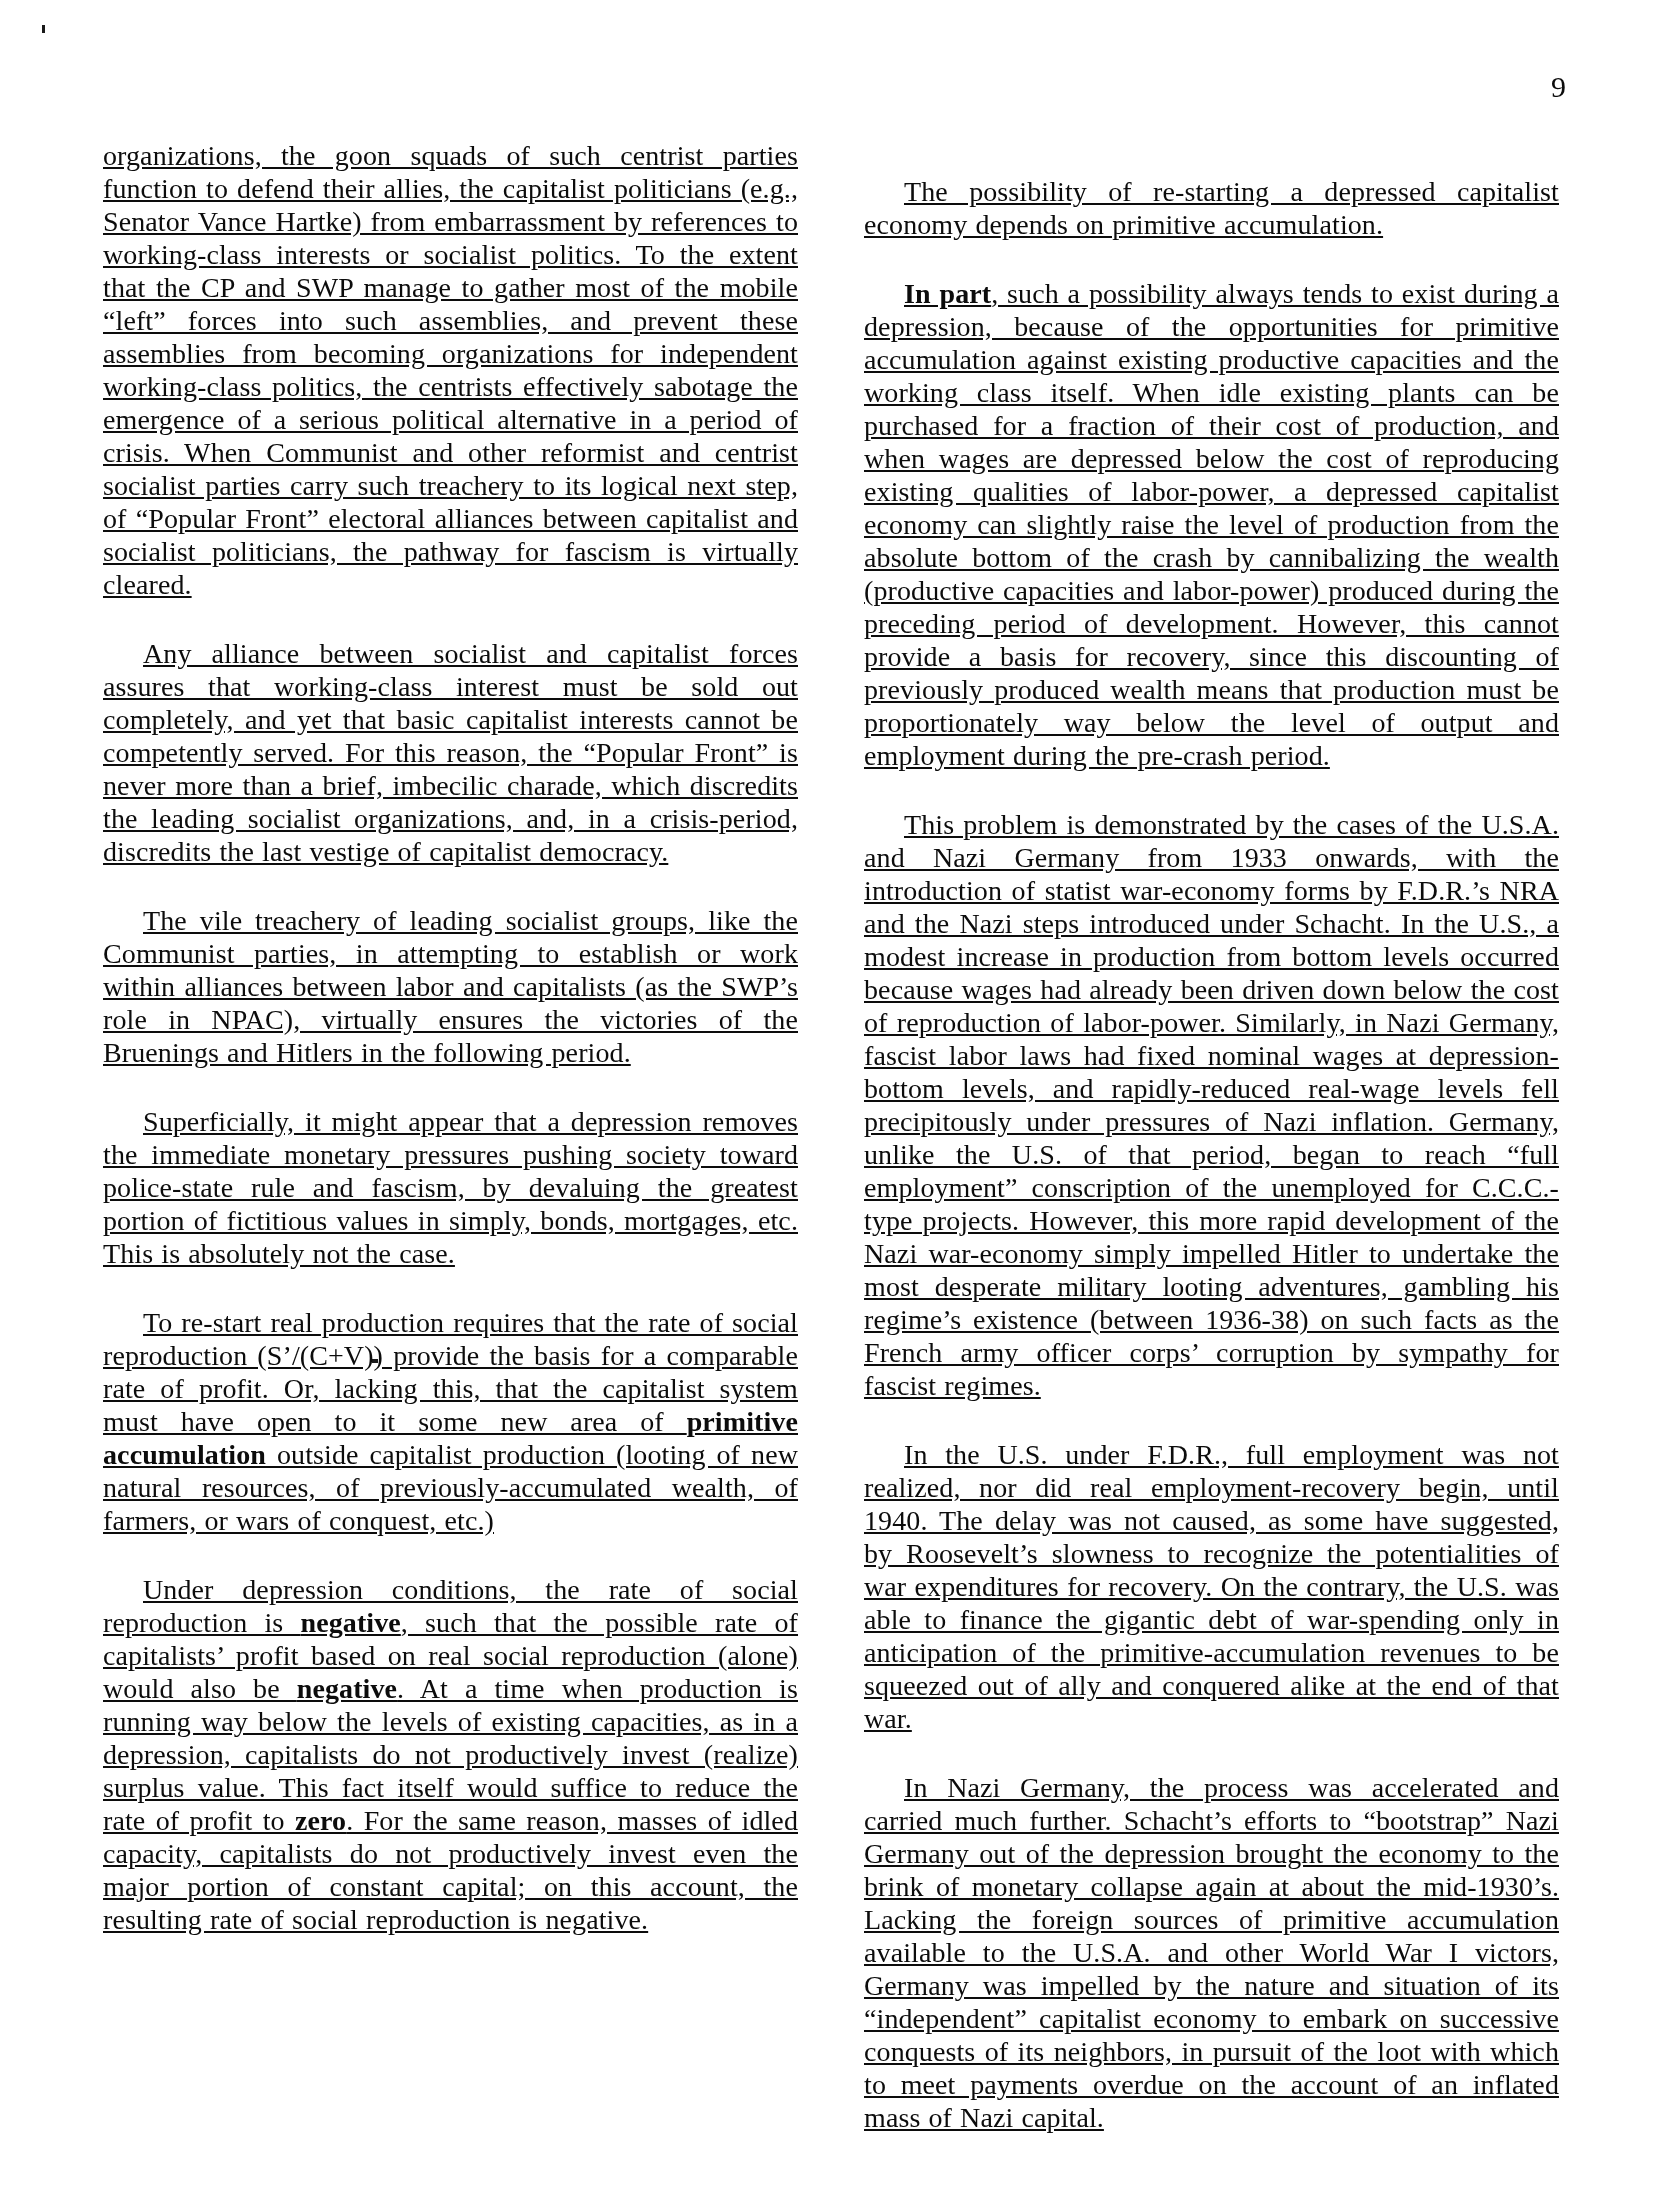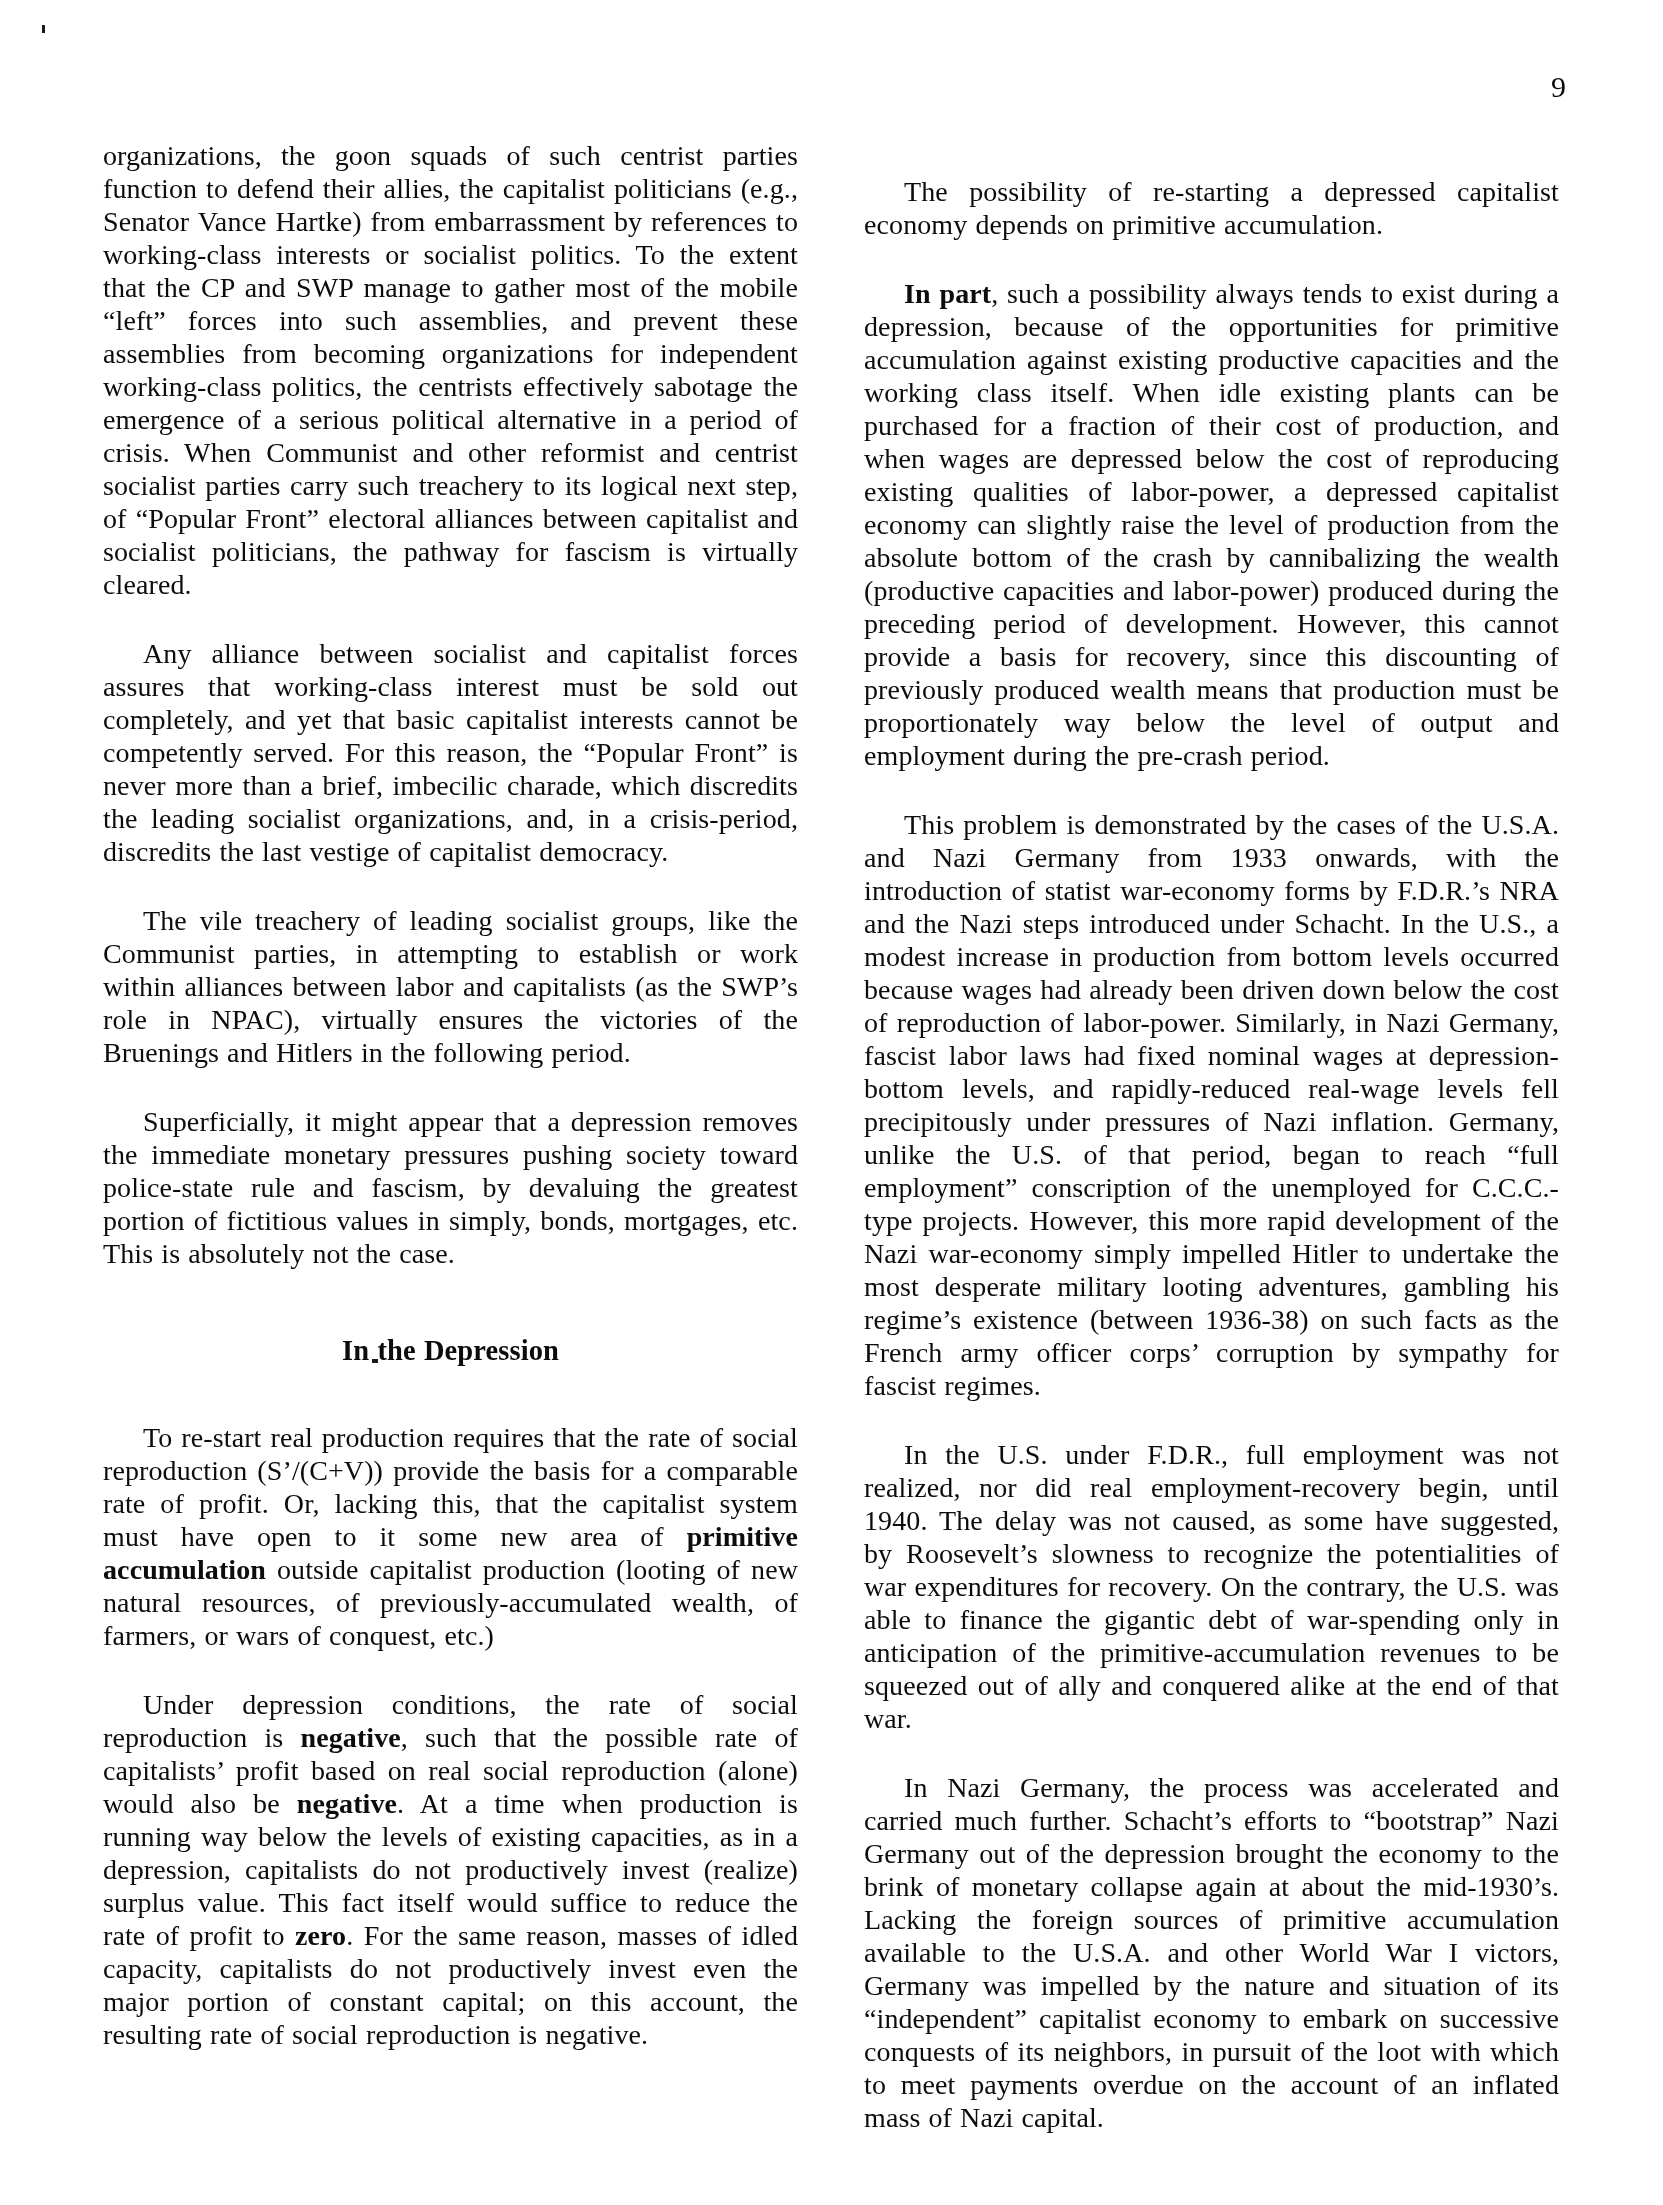--- a/index.html
+++ b/index.html
@@ -36,20 +36,21 @@
     text-align: justify;
     font-size: 28px;
     line-height: 33px;
     letter-spacing: 0.1px;
     word-spacing: 1px;
     hyphens: auto;
     -webkit-hyphens: auto;
   }
   .para {
     margin: 0 0 31px 0;
+    text-decoration: underline;
   }
   .para.indent {
     text-indent: 40px;
     margin-top: 36px;
   }
   .para b {
     font-weight: bold;
   }
   .heading {
     font-size: 28.5px;
@@ -72,21 +73,20 @@
 <div class="page">
   <div class="speck speck-a"></div>
   <div class="speck speck-b"></div>
   <div class="page-number">9</div>
   <div class="columns">
     <div class="column">
         <p class="para"><span>organizations, the goon squads of such centrist parties function to defend their allies, the capitalist politicians (e.g., Senator Vance Hartke) from embarrassment by references to working-class interests or socialist politics. To the extent that the CP and SWP manage to gather most of the mobile “left” forces into such assemblies, and prevent these assemblies from becoming organizations for independent working-class politics, the centrists effectively sabotage the emergence of a serious political alternative in a period of crisis. When Communist and other reformist and centrist socialist parties carry such treachery to its logical next step, of “Popular Front” electoral alliances between capitalist and socialist politicians, the pathway for fascism is virtually cleared.</span></p>
         <p class="para indent"><span>Any alliance between socialist and capitalist forces assures that working-class interest must be sold out completely, and yet that basic capitalist interests cannot be competently served. For this reason, the “Popular Front” is never more than a brief, imbecilic charade, which discredits the leading socialist organizations, and, in a crisis-period, discredits the last vestige of capitalist democracy.</span></p>
         <p class="para indent"><span>The vile treachery of leading socialist groups, like the Communist parties, in attempting to establish or work within alliances between labor and capitalists (as the SWP’s role in NPAC), virtually ensures the victories of the Bruenings and Hitlers in the following period.</span></p>
         <p class="para indent"><span>Superficially, it might appear that a depression removes the immediate monetary pressures pushing society toward police-state rule and fascism, by devaluing the greatest portion of fictitious values in simply, bonds, mortgages, etc. This is absolutely not the case.</span></p>
-        <h2 class="heading">In the Depression</h2>
         <p class="para indent"><span>To re-start real production requires that the rate of social reproduction (S’/(C+V)) provide the basis for a comparable rate of profit. Or, lacking this, that the capitalist system must have open to it some new area of </span><b>primitive accumulation</b><span> outside capitalist production (looting of new natural resources, of previously-accumulated wealth, of farmers, or wars of conquest, etc.)</span></p>
         <p class="para indent"><span>Under depression conditions, the rate of social reproduction is </span><b>negative</b><span>, such that the possible rate of capitalists’ profit based on real social reproduction (alone) would also be </span><b>negative</b><span>. At a time when production is running way below the levels of existing capacities, as in a depression, capitalists do not productively invest (realize) surplus value. This fact itself would suffice to reduce the rate of profit to </span><b>zero</b><span>. For the same reason, masses of idled capacity, capitalists do not productively invest even the major portion of constant capital; on this account, the resulting rate of social reproduction is negative.</span></p>
       </div>
     <div class="column">
         <p class="para indent"><span>The possibility of re-starting a depressed capitalist economy depends on primitive accumulation.</span></p>
         <p class="para indent"><b>In part</b><span>, such a possibility always tends to exist during a depression, because of the opportunities for primitive accumulation against existing productive capacities and the working class itself. When idle existing plants can be purchased for a fraction of their cost of production, and when wages are depressed below the cost of reproducing existing qualities of labor-power, a depressed capitalist economy can slightly raise the level of production from the absolute bottom of the crash by cannibalizing the wealth (productive capacities and labor-power) produced during the preceding period of development. However, this cannot provide a basis for recovery, since this discounting of previously produced wealth means that production must be proportionately way below the level of output and employment during the pre-crash period.</span></p>
         <p class="para indent"><span>This problem is demonstrated by the cases of the U.S.A. and Nazi Germany from 1933 onwards, with the introduction of statist war-economy forms by F.D.R.’s NRA and the Nazi steps introduced under Schacht. In the U.S., a modest increase in production from bottom levels occurred because wages had already been driven down below the cost of reproduction of labor-power. Similarly, in Nazi Germany, fascist labor laws had fixed nominal wages at depression-bottom levels, and rapidly-reduced real-wage levels fell precipitously under pressures of Nazi inflation. Germany, unlike the U.S. of that period, began to reach “full employment” conscription of the unemployed for C.C.C.-type projects. However, this more rapid development of the Nazi war-economy simply impelled Hitler to undertake the most desperate military looting adventures, gambling his regime’s existence (between 1936-38) on such facts as the French army officer corps’ corruption by sympathy for fascist regimes.</span></p>
         <p class="para indent"><span>In the U.S. under F.D.R., full employment was not realized, nor did real employment-recovery begin, until 1940. The delay was not caused, as some have suggested, by Roosevelt’s slowness to recognize the potentialities of war expenditures for recovery. On the contrary, the U.S. was able to finance the gigantic debt of war-spending only in anticipation of the primitive-accumulation revenues to be squeezed out of ally and conquered alike at the end of that war.</span></p>
         <p class="para indent"><span>In Nazi Germany, the process was accelerated and carried much further. Schacht’s efforts to “bootstrap” Nazi Germany out of the depression brought the economy to the brink of monetary collapse again at about the mid-1930’s. Lacking the foreign sources of primitive accumulation available to the U.S.A. and other World War I victors, Germany was impelled by the nature and situation of its “independent” capitalist economy to embark on successive conquests of its neighbors, in pursuit of the loot with which to meet payments overdue on the account of an inflated mass of Nazi capital.</span></p>
       </div>

